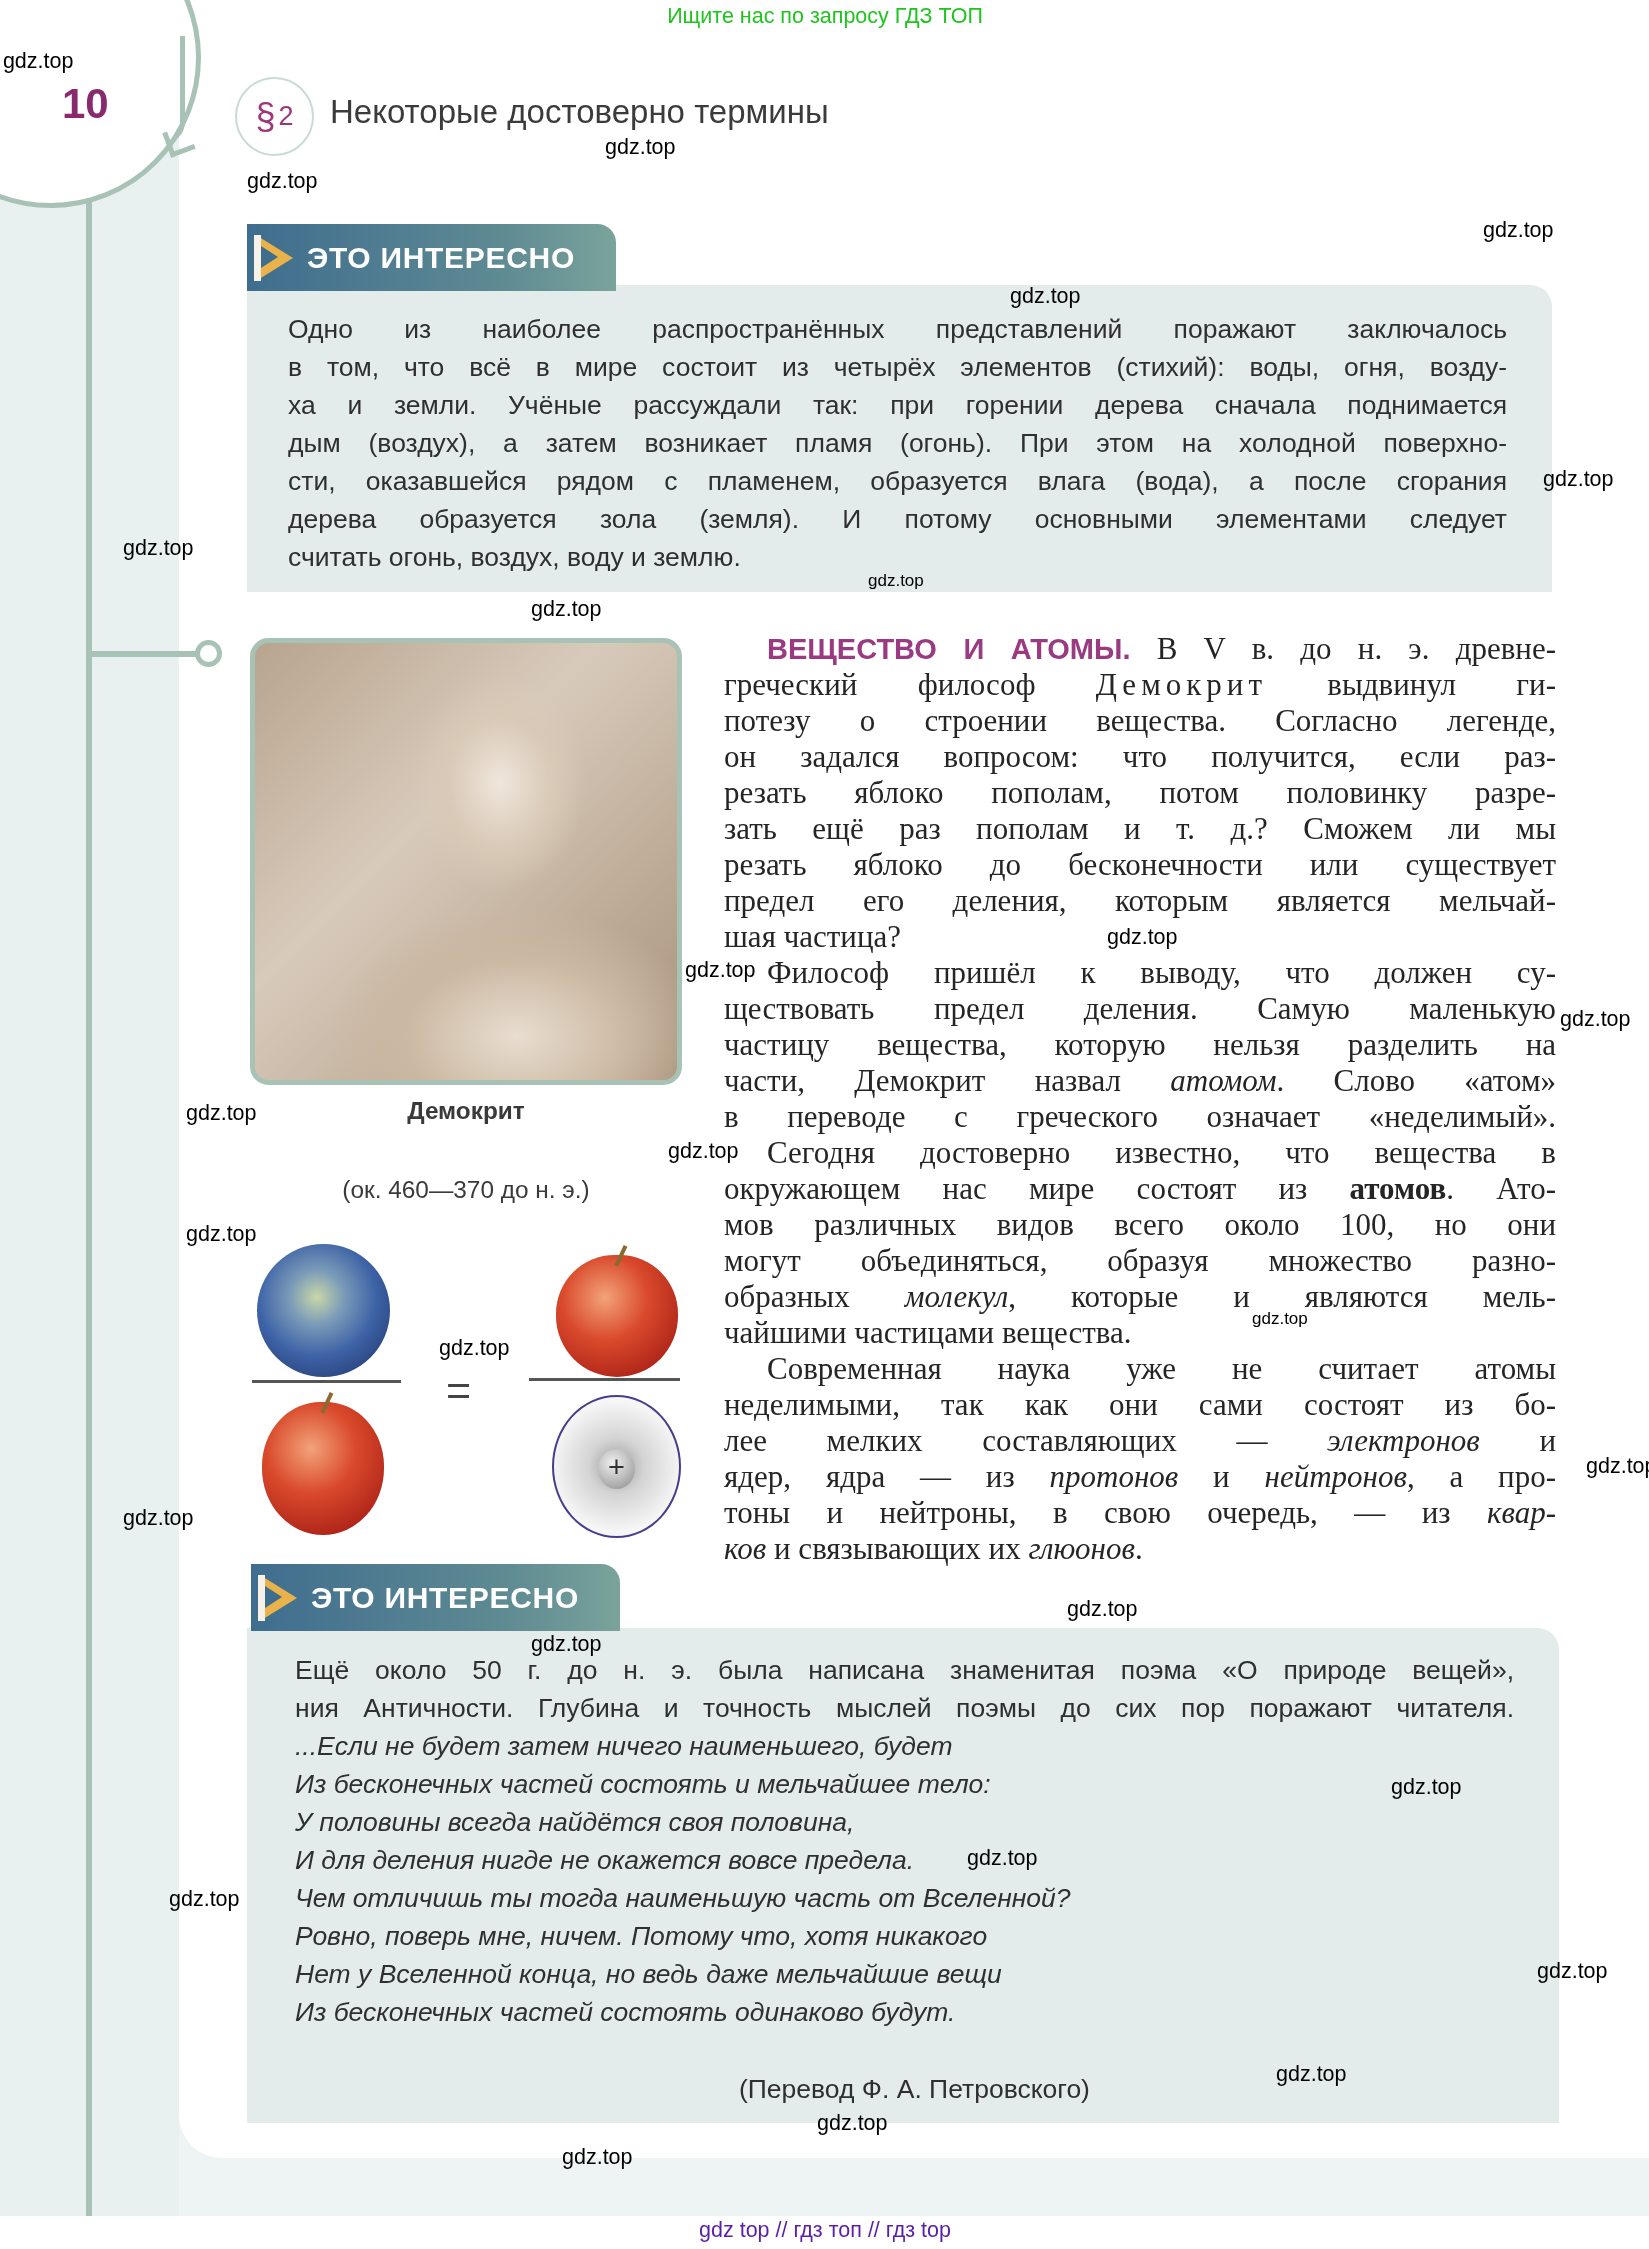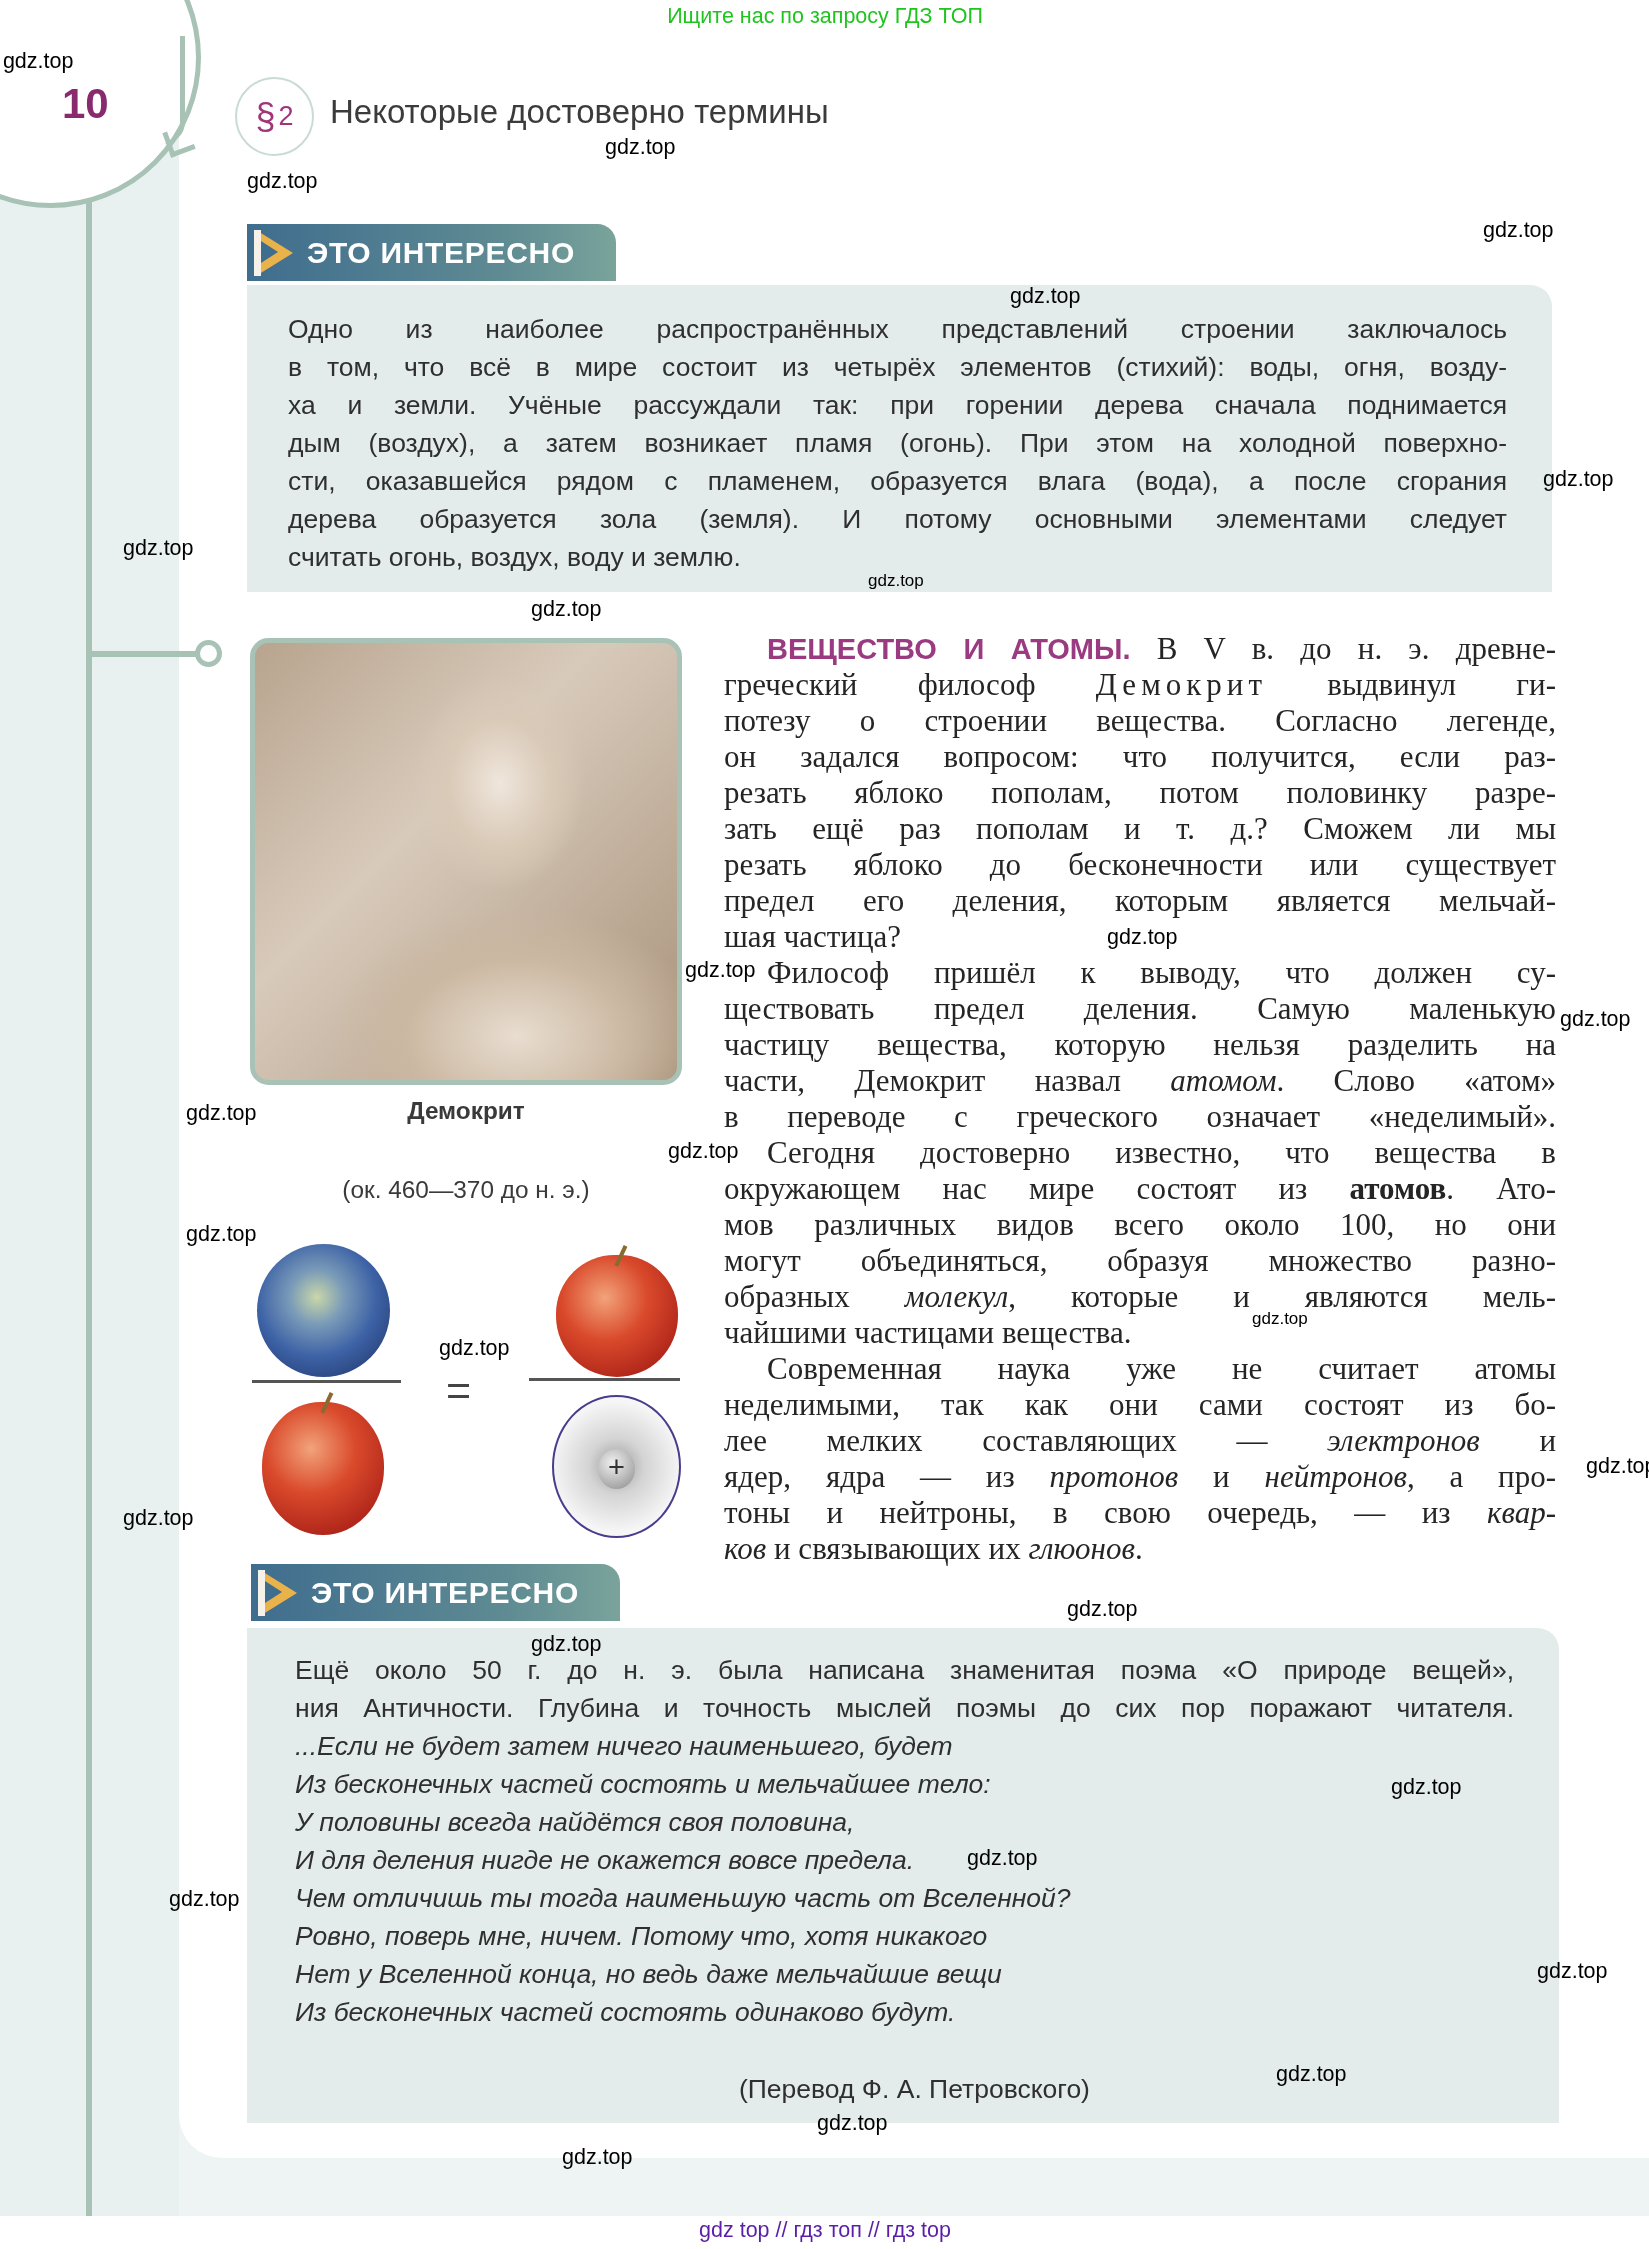--- a/index.html
+++ b/index.html
@@ -27,21 +27,21 @@
     border: 5px solid #a8c2b6; background: #ffffff; }
 
   .page-number { position: absolute; left: 62px; top: 80px; font-size: 42px; font-weight: bold; color: #8a2a6e; }
   .section-badge { position: absolute; left: 235px; top: 77px; width: 79px; height: 79px; border-radius: 50%;
     border: 2.9px solid #c8dcd4; background: #ffffff; font-size: 36px; color: #a0357a; display: flex;
     align-items: center; justify-content: center; }
   .section-badge .num { font-size: 27px; margin-left: 2.9px; }
   .section-title { position: absolute; left: 330px; top: 93px; font-size: 33px; color: #3b3b3b; }
 
   .interest-box { position: absolute; left: 247px; background: #e3ecea; border-top-right-radius: 21.5px; }
-  .interest-tab { position: absolute; left: 247px; height: 57px; width: 369px;
+  .interest-tab { position: absolute; left: 247px; height: 67px; width: 369px;
     background: linear-gradient(90deg, #3f6d8e 0%, #5f8b93 70%, #7aa39b 100%); border-top-right-radius: 18.6px;
     display: flex; align-items: center; }
   .tab-icon { width: 50px; height: 57px; position: relative; margin-left: 4.3px; }
   .tab-icon .tri-outer { position: absolute; left: 4.3px; top: 5.7px; width: 0; height: 0;
     border-top: 23px solid transparent; border-bottom: 23px solid transparent; border-left: 37px solid #e9b24a; }
   .tab-icon .tri-inner { position: absolute; left: 10px; top: 17px; width: 0; height: 0;
     border-top: 11.5px solid transparent; border-bottom: 11.5px solid transparent; border-left: 17px solid #3f6d8e; }
   .tab-icon .bar { position: absolute; left: 2.9px; top: 5.7px; width: 7.2px; height: 46px; background: #f6f2ea; }
   .tab-label { color: #ffffff; font-size: 30px; font-weight: bold; letter-spacing: 0.7px; margin-left: 5.7px; }
 
@@ -116,21 +116,21 @@
 <div class="interest-box" style="top:285px; width:1305px; height:307px;"></div>
 <div class="interest-tab" style="top:224px;">
   <div class="tab-icon">
     <div class="tri-outer"></div>
       <div class="tri-inner"></div>
       <div class="bar"></div>
   </div>
   <span class="tab-label">ЭТО ИНТЕРЕСНО</span>
 </div>
 <div class="box-text" style="left:288px; top:310px; width:1219px;">
-  <span class="line">Одно из наиболее распространённых представлений строении заключалось</span>
+  <span class="line">Одно из наиболее распространённых представлений поражают заключалось</span>
   <span class="line">в том, что всё в мире состоит из четырёх элементов (стихий): воды, огня, возду-</span>
   <span class="line">ха и земли. Учёные рассуждали так: при горении дерева сначала поднимается</span>
   <span class="line">дым (воздух), а затем возникает пламя (огонь). При этом на холодной поверхно-</span>
   <span class="line">сти, оказавшейся рядом с пламенем, образуется влага (вода), а после сгорания</span>
   <span class="line">дерева образуется зола (земля). И потому основными элементами следует</span>
   <span class="line last">считать огонь, воздух, воду и землю.</span>
 </div>
 
 <div class="portrait"></div>
 <div class="portrait-caption-name">Демокрит</div>

